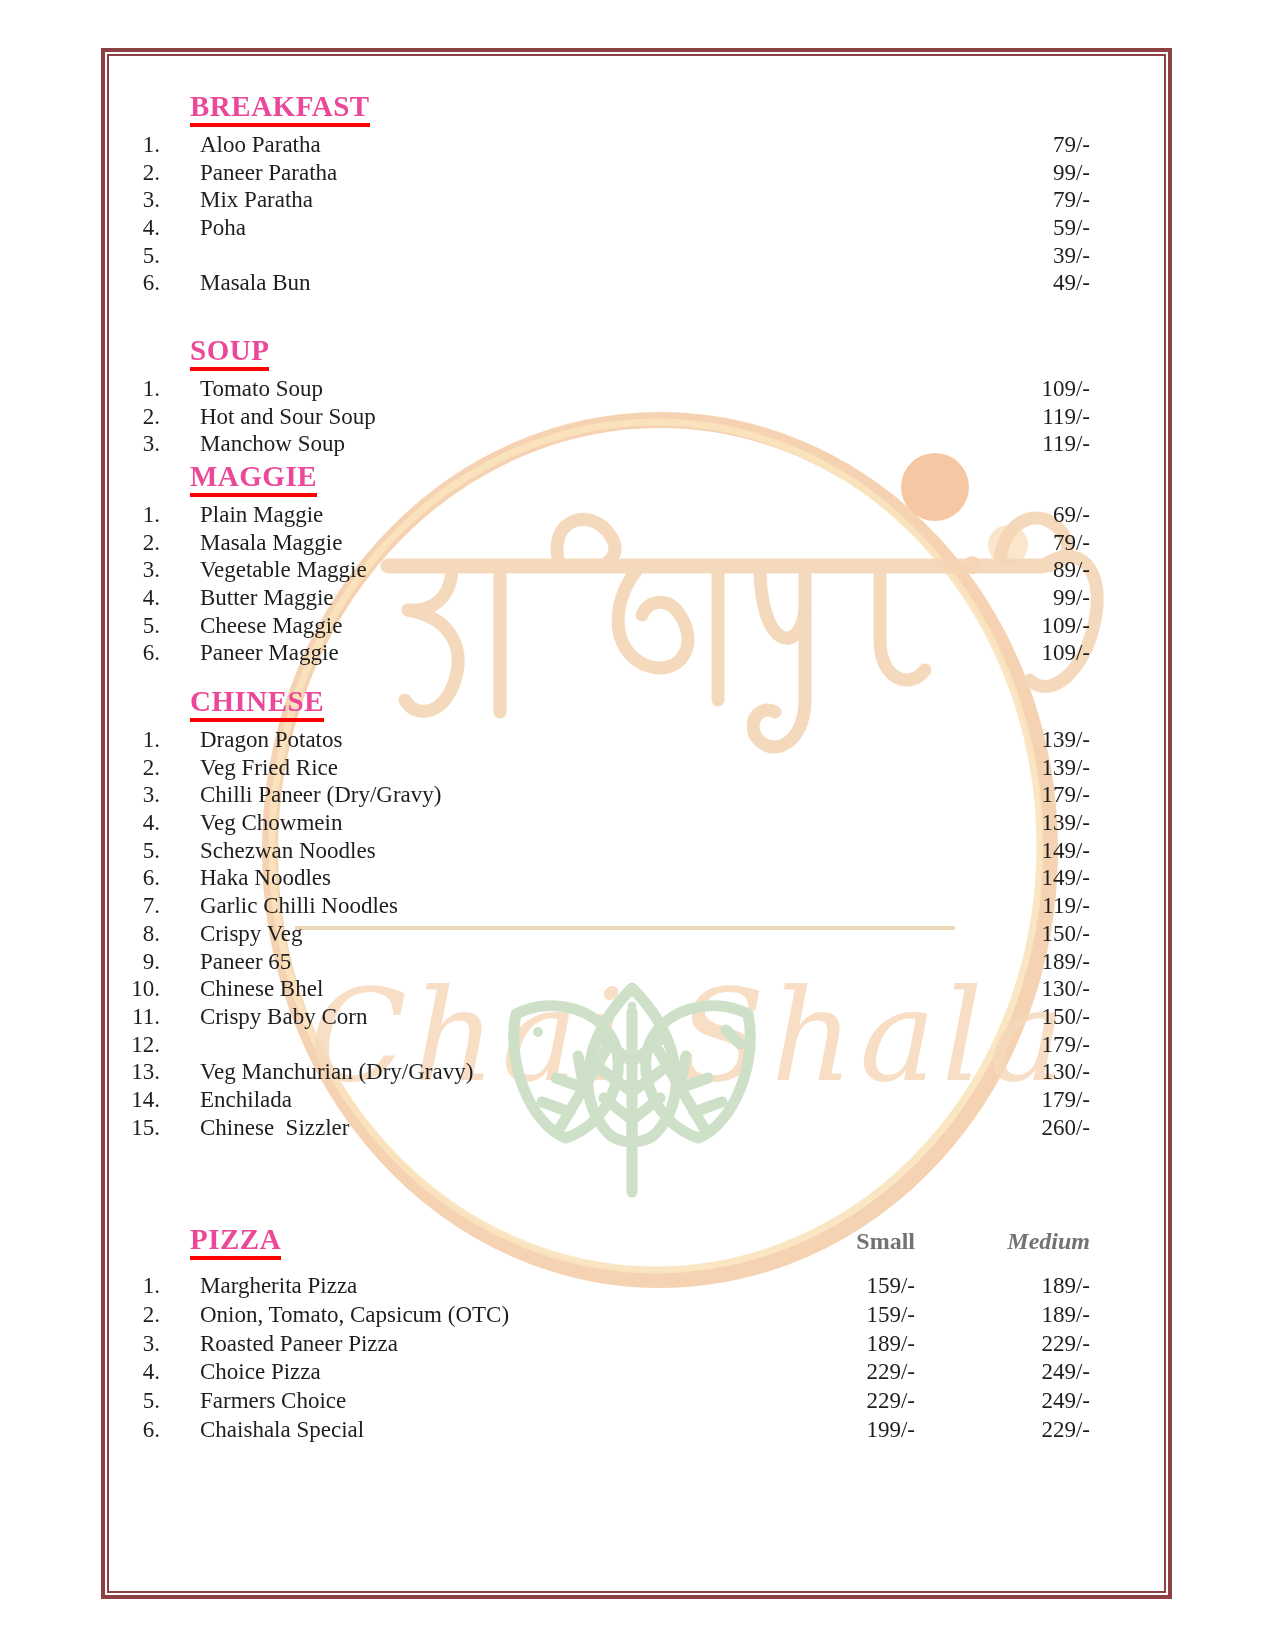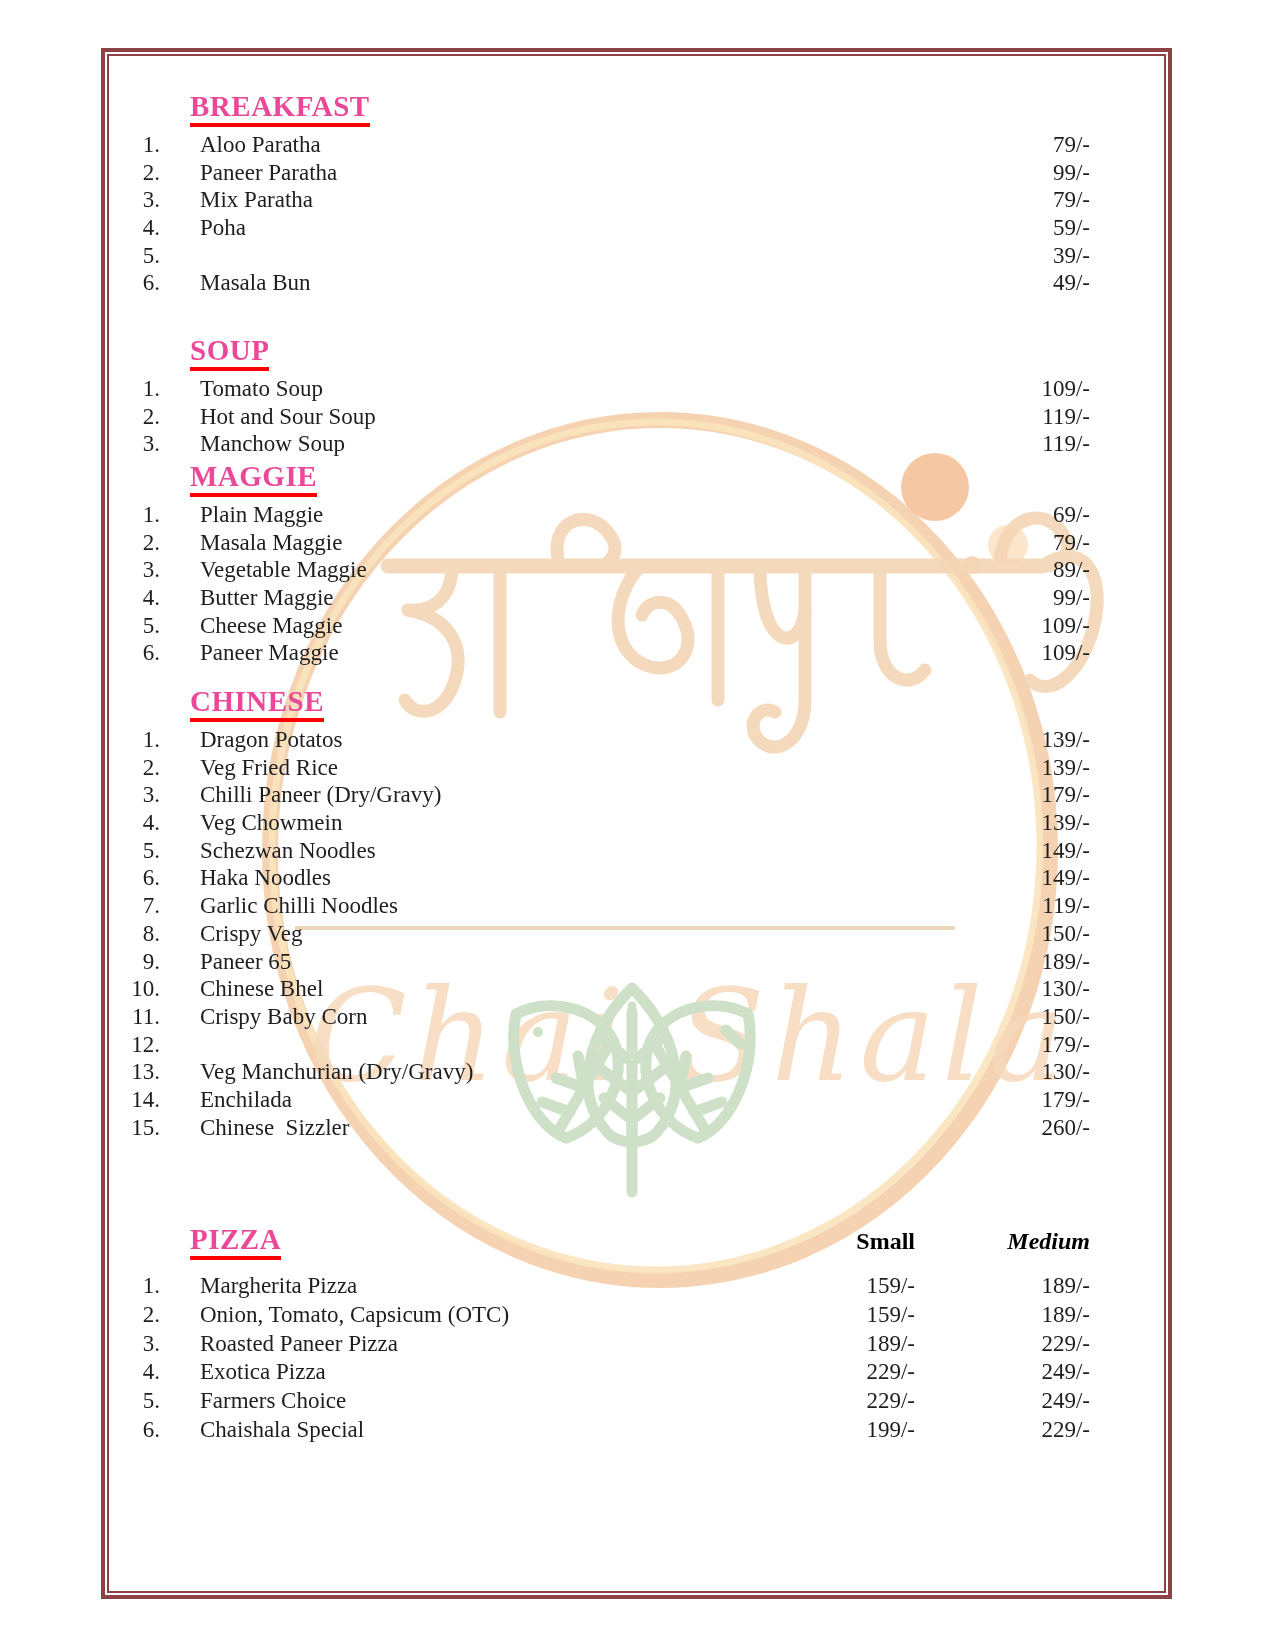--- a/index.html
+++ b/index.html
@@ -30,21 +30,21 @@
   .sec-title {
     display:inline-block;
     margin-left:100px;
     font-size:29px; font-weight:bold;
     color:#ec4899;
     border-bottom:4px solid #ff0000;
     padding-bottom:0px;
     letter-spacing:0.5px;
   }
   .with-cols { display:flex; align-items:baseline; }
-  .col-head { font-weight:bold; color:#000000; font-size:24px; }
+  .col-head { font-weight:bold; color:#737373; font-size:24px; }
   .col-small { margin-left:auto; text-align:right; }
   .col-medium { width:175px; text-align:right;font-style:italic; }
   .rows { margin-top:-3px; }
   .row { display:flex; font-size:23px; line-height:27.7px; height:27.7px; }
   .num { width:70px; text-align:right; }
   .name { flex:1 1 auto; margin-left:40px; white-space:pre; }
   .price { margin-left:auto; text-align:right; }
   .pizza-rows { margin-top:5px; }
   .pizza-rows .row { line-height:28.8px; height:28.8px; }
   .p-small { margin-left:auto; text-align:left; }
@@ -300,21 +300,21 @@
             <span class="p-medium">189/-</span>
           </div>
           <div class="row">
             <span class="num">3.</span>
             <span class="name">Roasted Paneer Pizza</span>
             <span class="p-small">189/-</span>
             <span class="p-medium">229/-</span>
           </div>
           <div class="row">
             <span class="num">4.</span>
-            <span class="name">Exotica Pizza</span>
+            <span class="name">Choice Pizza</span>
             <span class="p-small">229/-</span>
             <span class="p-medium">249/-</span>
           </div>
           <div class="row">
             <span class="num">5.</span>
             <span class="name">Farmers Choice</span>
             <span class="p-small">229/-</span>
             <span class="p-medium">249/-</span>
           </div>
           <div class="row">

